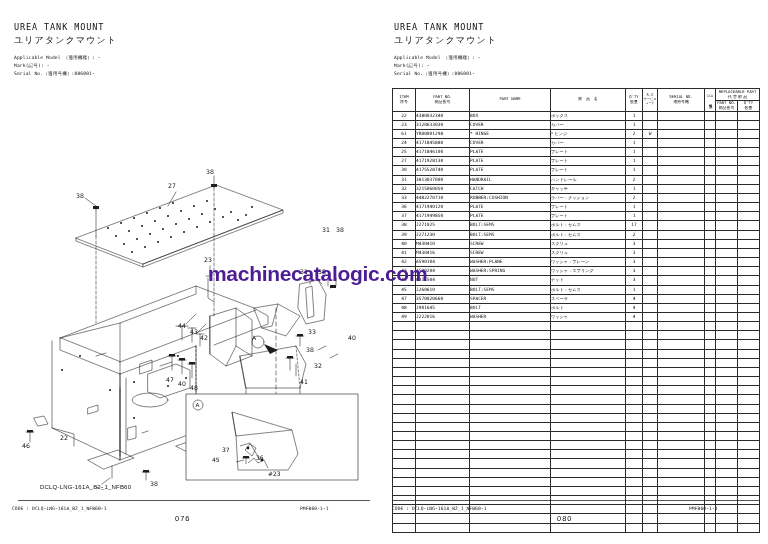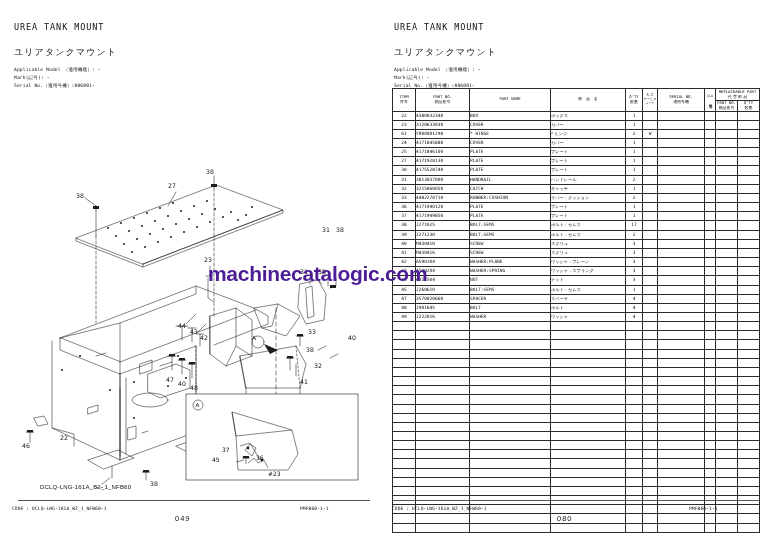--- a/index.html
+++ b/index.html
@@ -10,21 +10,21 @@
     overflow:hidden;position:relative;
   }
   .page{position:absolute;top:8px;height:544px;width:384px;box-sizing:border-box;}
   .page-left{left:0;}
   .page-right{left:384px;}
 
   
   .hdr{position:absolute;left:14px;top:14px;}
   .page-right .hdr{left:10px;}
   .hdr-en{font-size:8.5px;letter-spacing:.9px;color:#111;font-family:"DejaVu Sans Mono","Liberation Mono",monospace;}
-  .hdr-jp{font-size:9px;letter-spacing:1.1px;color:#111;margin-top:14px;}
+  .hdr-jp{font-size:9px;letter-spacing:1.1px;color:#111;margin-top:2px;}
   .hdr-meta{margin-top:7px;font-size:4.6px;line-height:1.72;color:#111;
             font-family:"DejaVu Sans Mono","Liberation Mono",monospace;letter-spacing:.15px;}
 
   
   .drawing{position:absolute;left:0;top:80px;width:384px;height:390px;}
   .drawing svg{display:block;}
   .dwg-code{position:absolute;left:40px;top:476px;font-size:6px;color:#111;
             font-family:"Liberation Sans",sans-serif;letter-spacing:.2px;}
 
   
@@ -331,21 +331,21 @@
         </g>
       </g>
     </svg>
   </div>
 
   <div class="dwg-code">DCLQ-LNG-161A_B2_1_NFB60</div>
 
   <div class="footer-rule"></div>
   <div class="ft-code">CODE : DCLQ-LNG-161A_B2_1_NFB60-1</div>
   <div class="ft-right">PMFB60-1-1</div>
-  <div class="ft-page">049</div>
+  <div class="ft-page">076</div>
 </div>
 
 <div class="page page-right">
   <div class="hdr">
     <div class="hdr-en">UREA TANK MOUNT</div>
     <div class="hdr-jp">ユリアタンクマウント</div>
     <div class="hdr-meta">
       <div>Applicable Model （適用機種）: -</div>
       <div>Mark(記号): -</div>
       <div>Serial No.（適用号機）:006001-</div>

